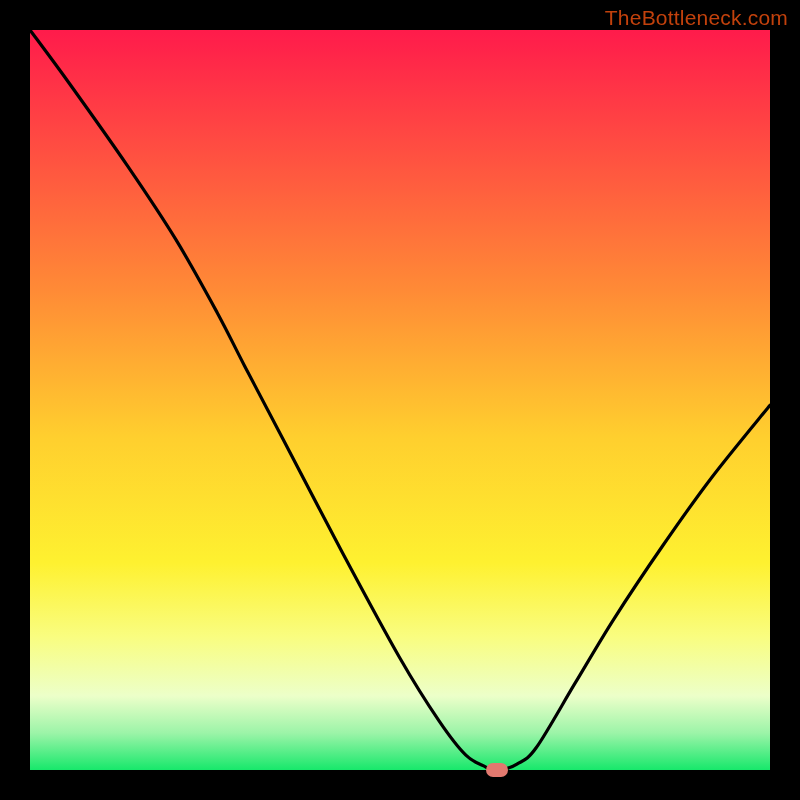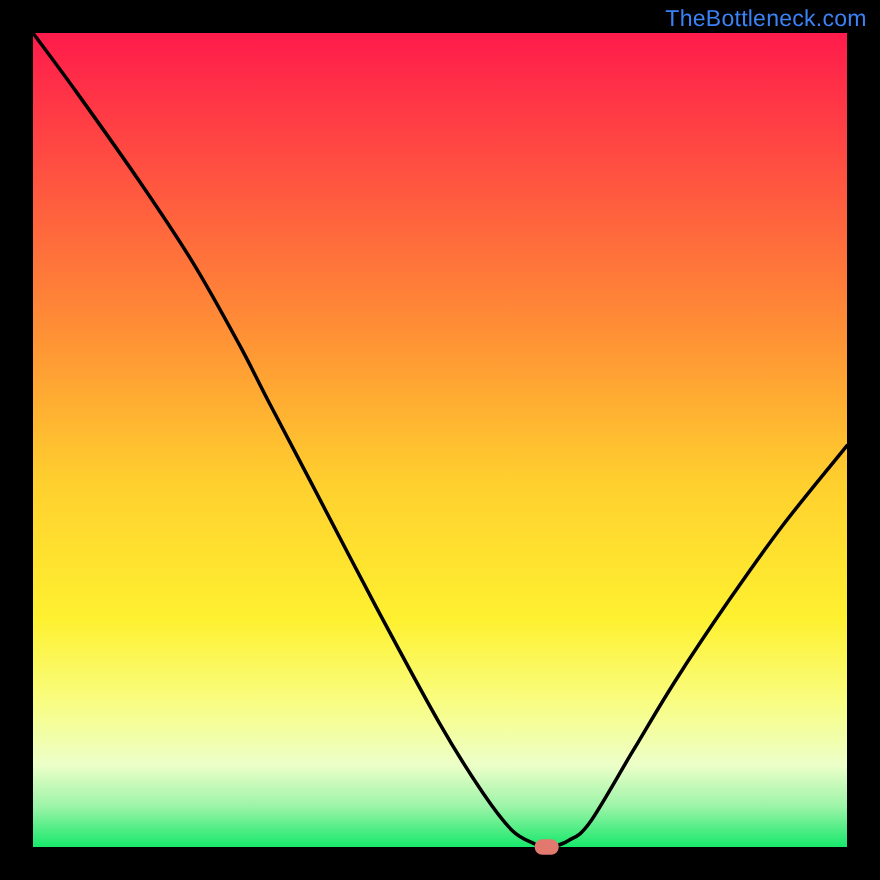--- a/index.html
+++ b/index.html
@@ -15,21 +15,21 @@
     position: relative;
     width: 800px;
     height: 800px;
   }
   .watermark {
     position: absolute;
     top: 6px;
     right: 12px;
     font-size: 21px;
     font-weight: 400;
-    color: #3b82f6;
+    color: #c2410c;
     letter-spacing: 0.2px;
     z-index: 5;
   }
   svg.chart {
     display: block;
     width: 800px;
     height: 800px;
   }
   .marker {
     position: absolute;

